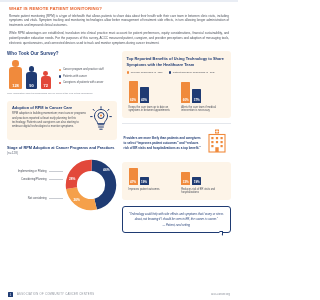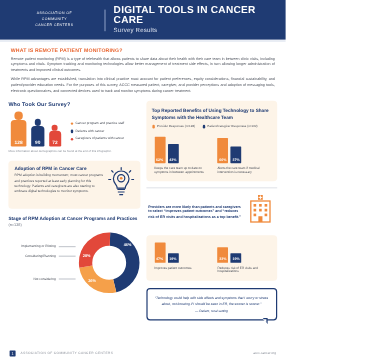--- a/index.html
+++ b/index.html
@@ -152,32 +152,20 @@
     margin-right:4px;
   }
   .foot-name{font-size:2.7px;color:#8a8f99;letter-spacing:.3px;text-transform:uppercase;flex:1;}
   .foot-url{font-size:2.7px;color:#8a8f99;}
 </style>
 </head>
 <body>
 
 <div class="page">
 
-  <div class="header">
-    <div class="logo-block">
-      <div>Association of</div>
-      <div>Community</div>
-      <div>Cancer Centers</div>
-    </div>
-    <div class="logo-rule"></div>
-    <div class="title-block">
-      <div class="title-main">DIGITAL TOOLS IN CANCER CARE</div>
-      <div class="title-sub">Survey Results</div>
-    </div>
-  </div>
   <div class="header-band"></div>
 
   <div class="intro">
     <h2>WHAT IS REMOTE PATIENT MONITORING?</h2>
     <p>Remote patient monitoring (RPM) is a type of telehealth that allows patients to share data about their health with their care team in between clinic visits, including symptoms and vitals. Symptom tracking and monitoring technologies allow better management of treatment side effects, in turn allowing longer administration of treatments and improved clinical outcomes.</p>
     <p>While RPM advantages are established, translation into clinical practice must account for patient preferences, equity considerations, financial sustainability, and patient/provider education needs. For the purposes of this survey, ACCC measured patient, caregiver, and provider perceptions and adoption of messaging tools, electronic questionnaires, and connected devices used to track and monitor symptoms during cancer treatment.</p>
   </div>
 
   <div class="cols">
 

